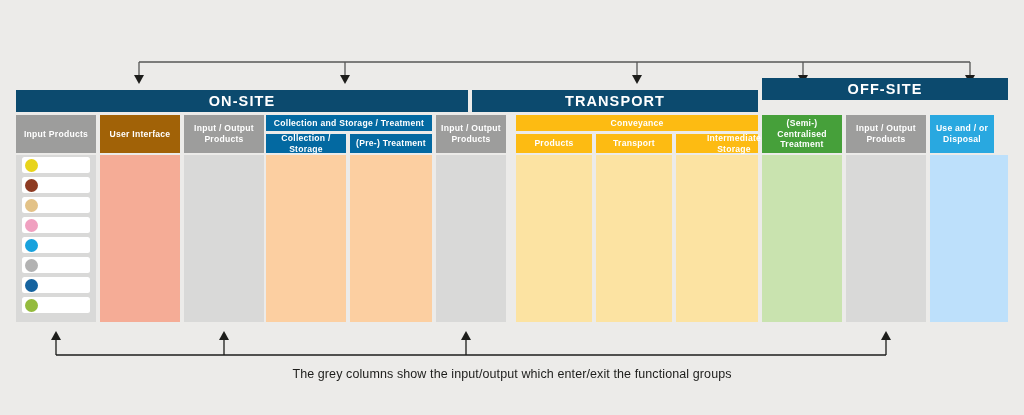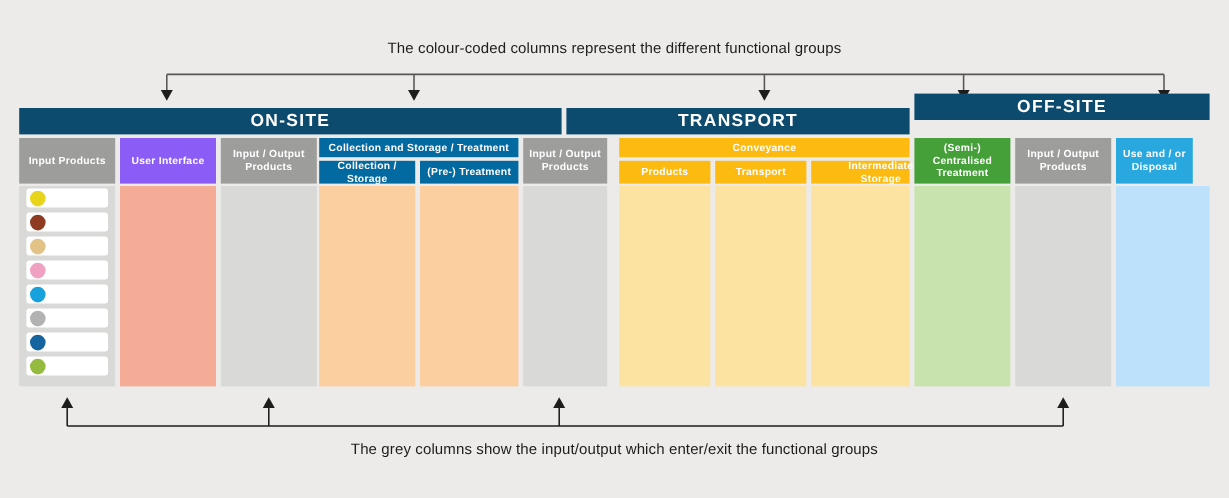--- a/index.html
+++ b/index.html
@@ -52,21 +52,21 @@
     letter-spacing: .25px;
     display: flex;
     align-items: center;
     justify-content: center;
     text-align: center;
     line-height: 1.25;
     box-sizing: border-box;
     padding: 1px 2px;
   }
   .colhead.grey   { background: #9d9d9c; }
-  .colhead.red    { background: #8b5cf6; text-align: center; }
+  .colhead.red    { background: #a16207; text-align: center; }
   .colhead.orange { background: #0369a1; }
   .colhead.yellow { background: #fdbb12; }
   .colhead.green  { background: #46a03a; }
   .colhead.blue   { background: #29a8e0; }
 
   
   .colbody {
     position: absolute;
     box-sizing: border-box;
   }
@@ -94,21 +94,20 @@
     width: 13px;
     height: 13px;
     border-radius: 50%;
   }
 </style>
 </head>
 <body>
 
 <div class="stage">
 
-  <div class="caption caption-top">The colour-coded columns represent the different functional groups</div>
 
   <svg class="bracket" width="1024" height="90">
     <g id="top-bracket-g" stroke="#575756" stroke-width="1.3" fill="#1d1d1b">
         <line x1="139" y1="62" x2="970" y2="62"></line>
         <line x1="139" y1="62" x2="139" y2="75"></line>
         <polygon points="134,75 144,75 139,84" stroke="none"></polygon>
         <line x1="345" y1="62" x2="345" y2="75"></line>
         <polygon points="340,75 350,75 345,84" stroke="none"></polygon>
         <line x1="637" y1="62" x2="637" y2="75"></line>
         <polygon points="632,75 642,75 637,84" stroke="none"></polygon>

